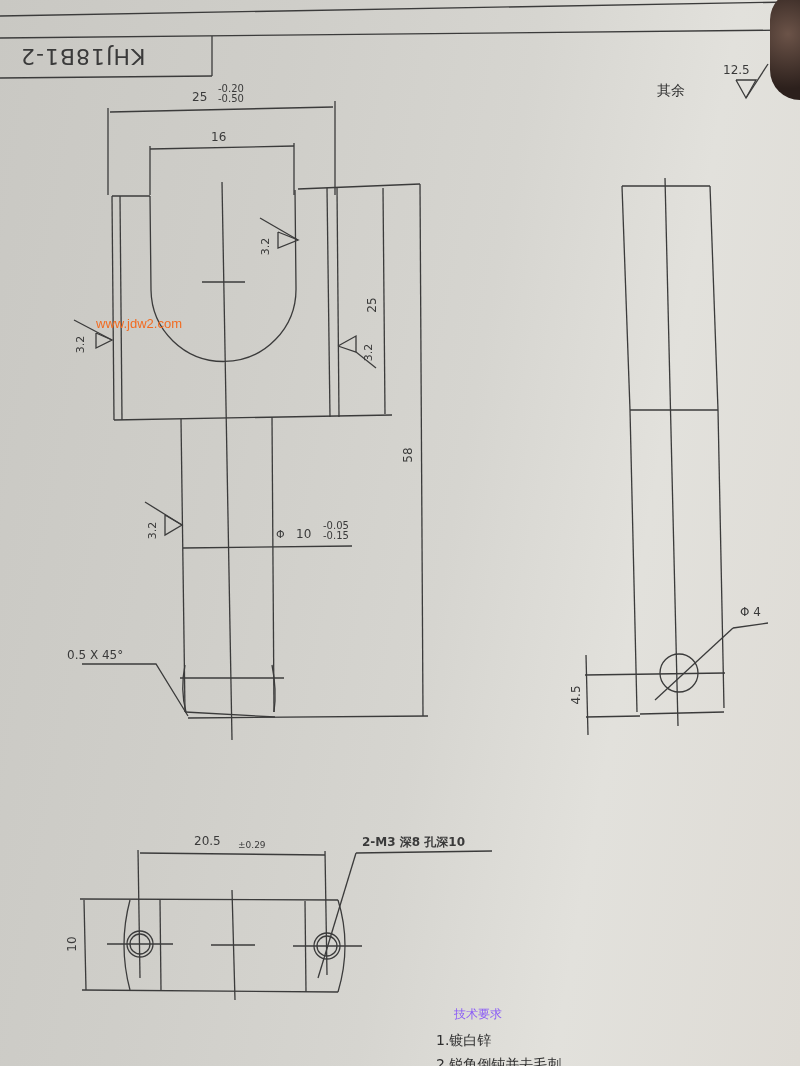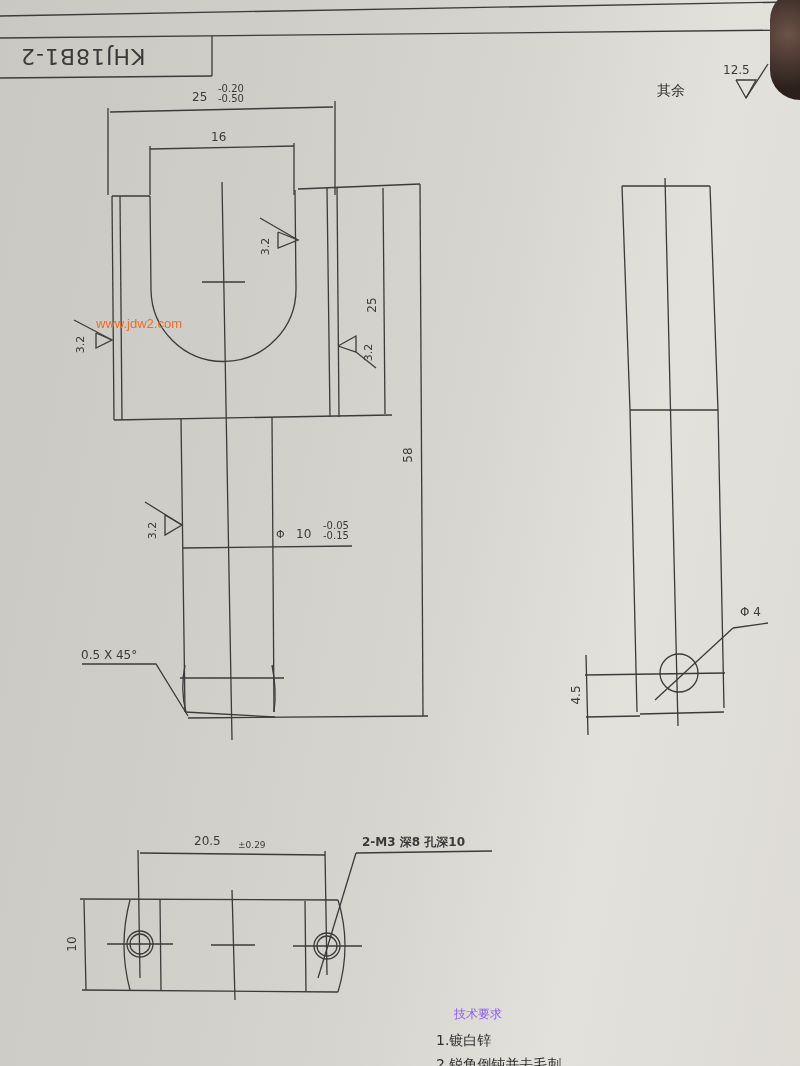--- a/index.html
+++ b/index.html
@@ -143,21 +143,21 @@
 <div class="txt dim vert" style="left:257px;top:240px;font-size:11px;">3.2</div>
 <div class="txt dim vert" style="left:72px;top:338px;font-size:11px;">3.2</div>
 <div class="txt dim vert" style="left:360px;top:346px;font-size:11px;">3.2</div>
 <div class="txt dim vert" style="left:144px;top:524px;font-size:11px;">3.2</div>
 <div class="txt dim" style="left:276px;top:528px;font-size:11px;">Φ</div>
 <div class="txt dim" style="left:296px;top:527px;">10</div>
 <div class="txt tol" style="left:323px;top:521px;text-align:center;">
   <div>-0.05</div>
   <div>-0.15</div>
 </div>
-<div class="txt dim" style="left:81px;top:648px;">0.5 X 45°</div>
+<div class="txt dim" style="left:67px;top:648px;">0.5 X 45°</div>
 
 <div class="txt watermark" style="left:96px;top:316px;">www.jdw2.com</div>
 
 <div class="txt dim" style="left:740px;top:605px;">Φ 4</div>
 <div class="txt dim vert" style="left:566px;top:688px;">4.5</div>
 
 <div class="txt dim" style="left:194px;top:834px;">20.5</div>
 <div class="txt tol" style="left:238px;top:840px;font-size:9px;">±0.29</div>
 <div class="txt dim" style="left:362px;top:834px;font-weight:bold;">2-M3 深8 孔深10</div>
 <div class="txt dim vert" style="left:64px;top:937px;">10</div>

